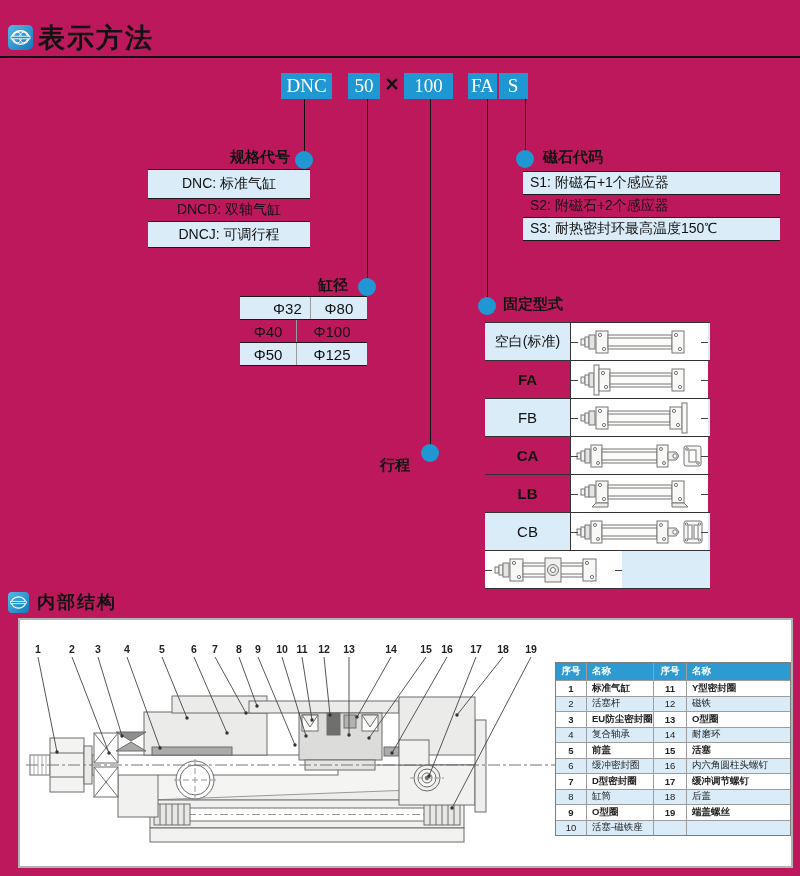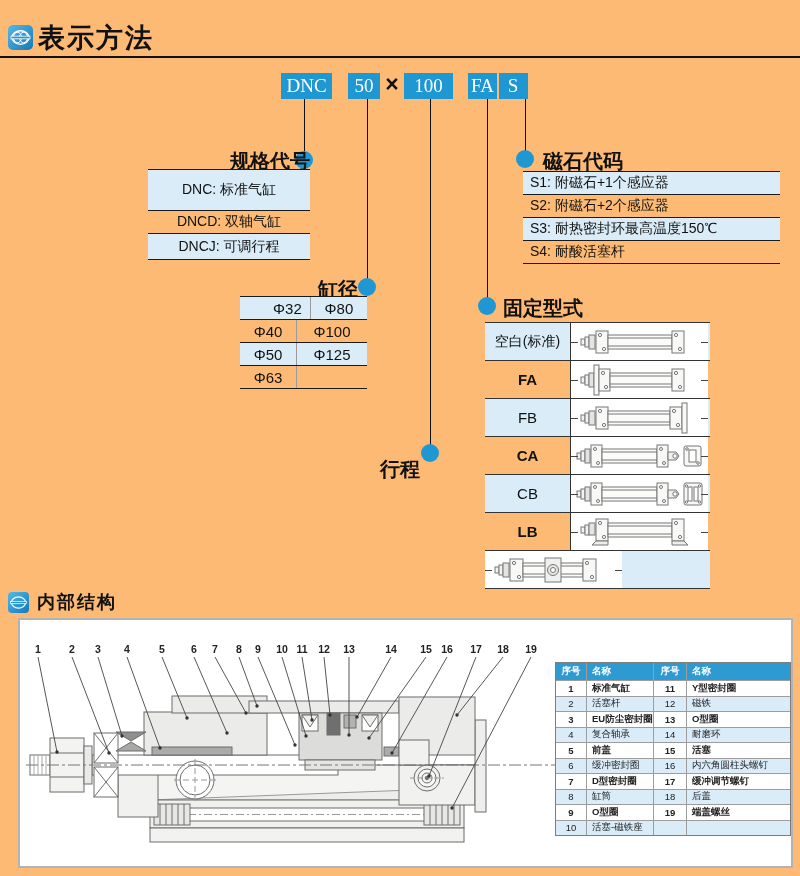--- a/index.html
+++ b/index.html
@@ -4,34 +4,34 @@
 <style>
   :root{
     --accent:#1E97D3;
     --row-light:#D9ECF8;
     --hdr-blue:#2E9AD2;
     --line-dark:#1a1a1a;
     --tbl-gray:#8f8f8f;
   }
   *{margin:0;padding:0;box-sizing:border-box;}
   body{background:#fff;font-family:"Liberation Sans",sans-serif;}
-  .page{position:relative;width:800px;height:876px;background:#fdba74;overflow:hidden;}
+  .page{position:relative;width:800px;height:876px;background:#be185d;overflow:hidden;}
 
   
   .sec-logo{position:absolute;border-radius:5px;background:linear-gradient(135deg,#55b9ea,#1479b6);}
   .sec-title{position:absolute;font-family:"Liberation Serif",serif;font-weight:bold;color:#111;letter-spacing:2px;}
   .hdr-rule{position:absolute;left:0;width:800px;height:2px;background:#111;}
 
   
   .code-box{position:absolute;top:73px;height:26px;background:var(--accent);color:#fff;
     font-family:"Liberation Serif",serif;font-size:19px;line-height:26px;text-align:center;}
   .code-sep{position:absolute;top:71px;font-size:23px;font-weight:bold;color:#111;width:24px;text-align:center;}
   .vline{position:absolute;width:1.5px;background:#111;}
   .dot{position:absolute;width:18px;height:18px;border-radius:50%;background:var(--accent);}
-  .grp-label{position:absolute;font-size:20px;font-weight:bold;color:#111;white-space:nowrap;}
+  .grp-label{position:absolute;font-size:15px;font-weight:bold;color:#111;white-space:nowrap;}
 
   
   .mini-table{position:absolute;border-top:1.5px solid var(--line-dark);font-size:14px;color:#111;}
   .mini-row{border-bottom:1.5px solid var(--line-dark);display:flex;align-items:center;}
   .mini-row.lt{background:var(--row-light);}
   .mini-row.bd{font-weight:normal;}
   .mini-row.center{justify-content:center;}
   .mini-row .cell{display:flex;align-items:center;justify-content:center;height:100%;}
   .bore-div{border-right:1px solid #9a9a9a;}
 
@@ -97,48 +97,43 @@
   <div class="dot" style="left:478px;top:297px;"></div>
   <div class="dot" style="left:421px;top:444px;"></div>
 
   <div class="grp-label" style="left:230px;top:148px;">规格代号</div>
   <div class="grp-label" style="left:543px;top:148px;">磁石代码</div>
   <div class="grp-label" style="left:318px;top:276px;">缸径</div>
   <div class="grp-label" style="left:503px;top:295px;">固定型式</div>
   <div class="grp-label" style="left:380px;top:456px;">行程</div>
 
   <div class="mini-table" style="left:148px;top:169px;width:162px;">
-    <div class="mini-row lt center" style="height:41px;">DNC: 标准气缸</div>
+    <div class="mini-row lt center" style="height:29px;">DNC: 标准气缸</div>
     <div class="mini-row bd center" style="height:23px;">DNCD: 双轴气缸</div>
     <div class="mini-row lt center" style="height:26px;">DNCJ: 可调行程</div>
   </div>
 
   <div class="mini-table" style="left:523px;top:171px;width:257px;">
     <div class="mini-row lt" style="height:23px;padding-left:7px;">S1: 附磁石+1个感应器</div>
     <div class="mini-row bd" style="height:23px;padding-left:7px;">S2: 附磁石+2个感应器</div>
     <div class="mini-row lt" style="height:23px;padding-left:7px;">S3: 耐热密封环最高温度150℃</div>
-    <div class="mini-row bd" style="height:23px;padding-left:7px;">S4: 耐酸活塞杆</div>
   </div>
 
   <div class="mini-table" style="left:240px;top:296px;width:127px;font-size:15px;">
     <div class="mini-row lt" style="height:23px;padding-left:25px;">
       <div class="cell bore-div" style="width:57px;">Φ32</div>
       <div class="cell" style="width:70px;">Φ80</div>
     </div>
     <div class="mini-row bd" style="height:23px;">
       <div class="cell bore-div" style="width:57px;">Φ40</div>
       <div class="cell" style="width:70px;">Φ100</div>
     </div>
     <div class="mini-row lt" style="height:23px;">
       <div class="cell bore-div" style="width:57px;">Φ50</div>
       <div class="cell" style="width:70px;">Φ125</div>
-    </div>
-    <div class="mini-row bd" style="height:23px;">
-      <div class="cell bore-div" style="width:57px;">Φ63</div>
-      <div class="cell" style="width:70px;"></div>
     </div>
   </div>
 
   <div class="mount-table" style="left:485px;top:322px;width:225px;">
 
     <div class="mount-row lt">
       <div class="mount-label" style="font-size:14px;">空白(标准)</div>
       <div class="mount-img">
         <svg width="122" height="32" viewBox="0 0 122 32">
           <g stroke="#777" fill="#F3F3F1" stroke-width="1">
@@ -221,20 +216,44 @@
               <line x1="27" y1="20" x2="82" y2="20"></line>
             <rect x="82" y="5" width="11" height="22" fill="#F8F8F6"></rect>
               <circle cx="86" cy="9" r="1.5" fill="#fff"></circle>
               <circle cx="89" cy="23" r="1.5" fill="#fff"></circle>
             <path d="M93,12 L101,12 L104,16 L101,20 L93,20 Z" fill="#F0F0EE"></path>
               <circle cx="100" cy="16" r="2.2" fill="#fff"></circle>
             <rect x="109" y="6" width="17" height="20" rx="2" fill="#F8F8F6"></rect>
               <rect x="114" y="10" width="7" height="12" fill="#fff"></rect>
             <circle cx="112" cy="9" r="1.3" fill="#fff"></circle>
               <circle cx="123" cy="23" r="1.3" fill="#fff"></circle>
+          </g>
+        </svg>
+      </div>
+    </div>
+
+    <div class="mount-row wh">
+      <div class="mount-label">LB</div>
+      <div class="mount-img">
+        <svg width="122" height="32" viewBox="0 0 122 32">
+          <g stroke="#777" fill="#F3F3F1" stroke-width="1">
+            <rect x="2" y="11" width="4" height="6"></rect>
+              <rect x="6" y="9" width="4" height="10"></rect>
+              <rect x="10" y="7" width="6" height="12" fill="#E4E4E2"></rect>
+            <rect x="17" y="3" width="12" height="22" fill="#F8F8F6"></rect>
+              <circle cx="21" cy="7" r="1.6" fill="#fff"></circle>
+              <circle cx="25" cy="21" r="1.6" fill="#fff"></circle>
+            <rect x="29" y="7" width="64" height="14" fill="#FBFBF9"></rect>
+              <line x1="29" y1="10" x2="93" y2="10"></line>
+              <line x1="29" y1="18" x2="93" y2="18"></line>
+            <rect x="93" y="3" width="12" height="22" fill="#F8F8F6"></rect>
+              <circle cx="97" cy="7" r="1.6" fill="#fff"></circle>
+              <circle cx="101" cy="21" r="1.6" fill="#fff"></circle>
+            <path d="M17,25 L13,29 L29,29 L29,25 Z" fill="#EDEDEB"></path>
+            <path d="M105,25 L109,29 L93,29 L93,25 Z" fill="#EDEDEB"></path>
           </g>
         </svg>
       </div>
     </div>
 
     <div class="mount-row lt">
       <div class="mount-label">CB</div>
       <div class="mount-img">
         <svg width="130" height="32" viewBox="0 0 130 32">
           <g stroke="#777" fill="#F3F3F1" stroke-width="1">
@@ -252,44 +271,20 @@
               <circle cx="89" cy="23" r="1.5" fill="#fff"></circle>
             <path d="M93,12 L101,12 L104,16 L101,20 L93,20 Z" fill="#F0F0EE"></path>
               <circle cx="100" cy="16" r="2.2" fill="#fff"></circle>
             <rect x="109" y="5" width="18" height="22" rx="2" fill="#F8F8F6"></rect>
             <rect x="113" y="9" width="4" height="14" fill="#fff"></rect>
               <rect x="119" y="9" width="4" height="14" fill="#fff"></rect>
             <circle cx="111.5" cy="8" r="1.2" fill="#fff"></circle>
               <circle cx="124.5" cy="8" r="1.2" fill="#fff"></circle>
             <circle cx="111.5" cy="24" r="1.2" fill="#fff"></circle>
               <circle cx="124.5" cy="24" r="1.2" fill="#fff"></circle>
-          </g>
-        </svg>
-      </div>
-    </div>
-
-    <div class="mount-row wh">
-      <div class="mount-label">LB</div>
-      <div class="mount-img">
-        <svg width="122" height="32" viewBox="0 0 122 32">
-          <g stroke="#777" fill="#F3F3F1" stroke-width="1">
-            <rect x="2" y="11" width="4" height="6"></rect>
-              <rect x="6" y="9" width="4" height="10"></rect>
-              <rect x="10" y="7" width="6" height="12" fill="#E4E4E2"></rect>
-            <rect x="17" y="3" width="12" height="22" fill="#F8F8F6"></rect>
-              <circle cx="21" cy="7" r="1.6" fill="#fff"></circle>
-              <circle cx="25" cy="21" r="1.6" fill="#fff"></circle>
-            <rect x="29" y="7" width="64" height="14" fill="#FBFBF9"></rect>
-              <line x1="29" y1="10" x2="93" y2="10"></line>
-              <line x1="29" y1="18" x2="93" y2="18"></line>
-            <rect x="93" y="3" width="12" height="22" fill="#F8F8F6"></rect>
-              <circle cx="97" cy="7" r="1.6" fill="#fff"></circle>
-              <circle cx="101" cy="21" r="1.6" fill="#fff"></circle>
-            <path d="M17,25 L13,29 L29,29 L29,25 Z" fill="#EDEDEB"></path>
-            <path d="M105,25 L109,29 L93,29 L93,25 Z" fill="#EDEDEB"></path>
           </g>
         </svg>
       </div>
     </div>
 
     <div class="mount-row lt">
       <div class="mount-img">
         <svg width="122" height="32" viewBox="0 0 122 32">
           <g stroke="#777" fill="#F3F3F1" stroke-width="1">
             <rect x="2" y="13" width="4" height="6"></rect>

